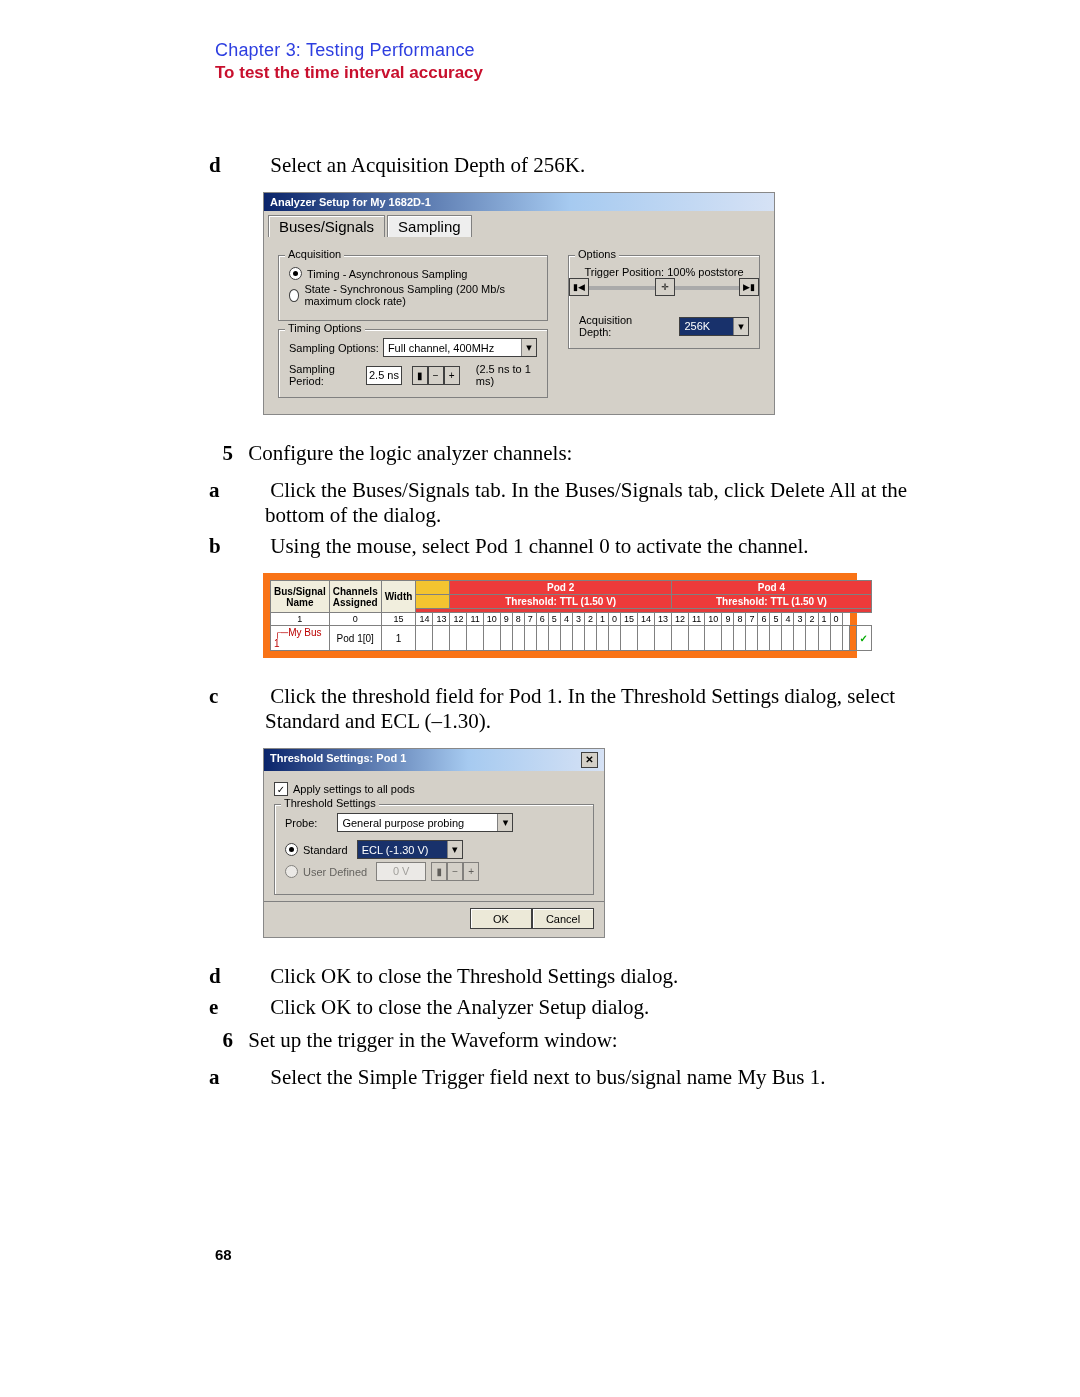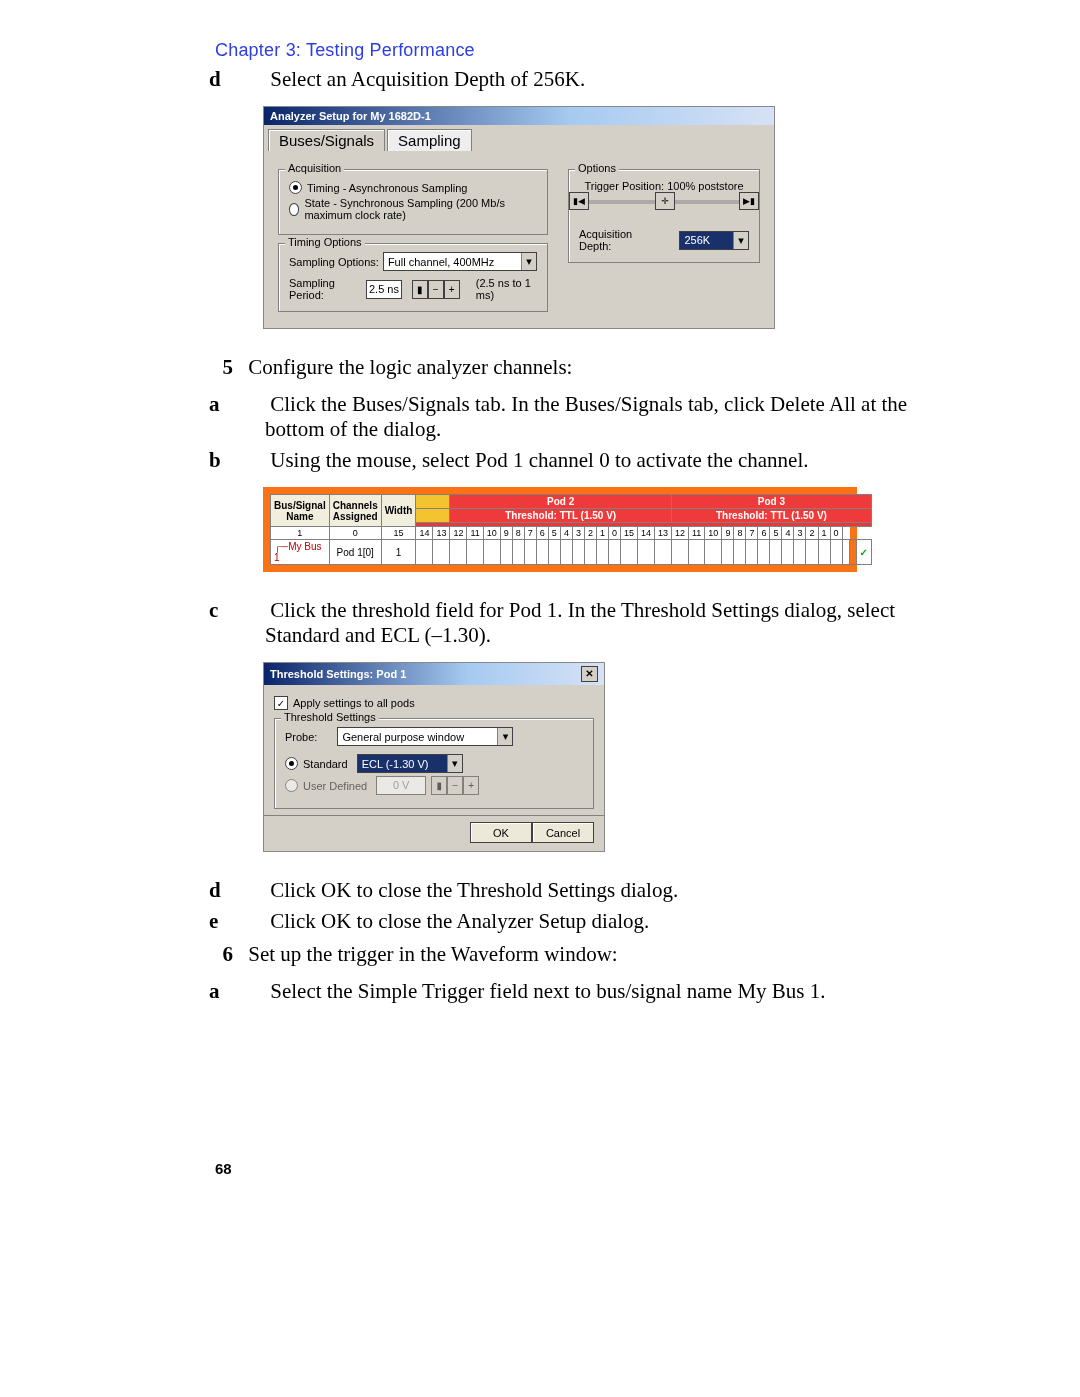--- a/index.html
+++ b/index.html
@@ -39,21 +39,21 @@
     font-family:Tahoma,"MS Sans Serif",sans-serif;
     font-size:11px;
     background:var(--win98-dkface);
     border:1px solid #888;
     box-shadow:1px 1px 0 #fff inset,-1px -1px 0 #404040 inset;
   }
   .titlebar{
     background:linear-gradient(90deg,var(--titlebar1),var(--titlebar2) 60%,#d6e2f5);
     color:#fff; font-weight:700; font-size:11px;
     padding:3px 6px;
-    display:flex;justify-content:space-between;align-items:center;
+    display:flex;justify-content:space-between;
   }
   .closebox{
     width:15px;height:14px;background:#d4d0c8;border:1px solid #404040;
     display:flex;align-items:center;justify-content:center;color:#000;font-size:10px;line-height:1;
   }
 
   .tabbar{display:flex;gap:2px;padding:4px 4px 0 4px;background:var(--win98-dkface);}
   .tab{
     background:var(--win98-dkface);
     border:1px solid #808080;border-bottom:none;
@@ -128,20 +128,21 @@
 
   
   .figure{margin:14px 0 26px 48px;}
 </style>
 </head>
 <body>
 
 <div class="page">
 
   <div class="chapter">Chapter 3: Testing Performance</div>
+  <div class="section">To test the time interval accuracy</div>
 
   <div class="ol-sub">
     <span class="step-letter">d</span>
     <span>Select an Acquisition Depth of 256K.</span>
   </div>
 
   <div class="figure">
     <div class="win" style="width:510px;">
       <div class="titlebar">
         <span>Analyzer Setup for My 1682D-1</span>
@@ -226,21 +227,21 @@
   <div class="figure">
     <div class="grid">
       <table>
         <tbody>
             <tr>
           <th rowspan="3" class="namehead" style="width:86px">Bus/Signal Name</th>
           <th rowspan="3" class="namehead" style="width:52px">Channels Assigned</th>
           <th rowspan="3" class="namehead" style="width:32px">Width</th>
           <th colspan="2" style="background:#f4c430;width:22px"></th>
           <th colspan="16" class="podhead">Pod 2</th>
-          <th colspan="16" class="podhead">Pod 3</th>
+          <th colspan="16" class="podhead">Pod 4</th>
         </tr>
         <tr>
           <th colspan="2" style="background:#f4c430"></th>
           <th colspan="16" class="threshhead">Threshold: TTL (1.50 V)</th>
           <th colspan="16" class="threshhead">Threshold: TTL (1.50 V)</th>
         </tr>
         <tr class="redsep">
               <td colspan="34"></td>
             </tr>
         <tr id="chnum-row">
@@ -339,21 +340,21 @@
       <div class="panelbody" style="padding:8px 10px 6px">
         <label class="radio sel" style="margin-bottom:4px">
           <span style="width:12px;height:12px;border:1px solid #404040;background:#fff;display:inline-flex;align-items:center;justify-content:center;font-size:10px">✓</span>
           <span>Apply settings to all pods</span>
         </label>
         <div class="fieldset">
           <span class="legend">Threshold Settings</span>
           <div style="display:flex;align-items:center;gap:20px;margin-bottom:8px">
             <span>Probe:</span>
             <span class="wincombo" style="width:170px">
-              <span style="flex:1">General purpose window</span>
+              <span style="flex:1">General purpose probing</span>
               <span class="arrow">▾</span>
             </span>
           </div>
           <label class="radio sel">
             <span class="dot"></span>
             <span>Standard</span>
             <span class="wincombo sel" style="width:100px;margin-left:4px">
               <span style="flex:1">ECL (-1.30 V)</span>
               <span class="arrow" style="color:#000">▾</span>
             </span>

